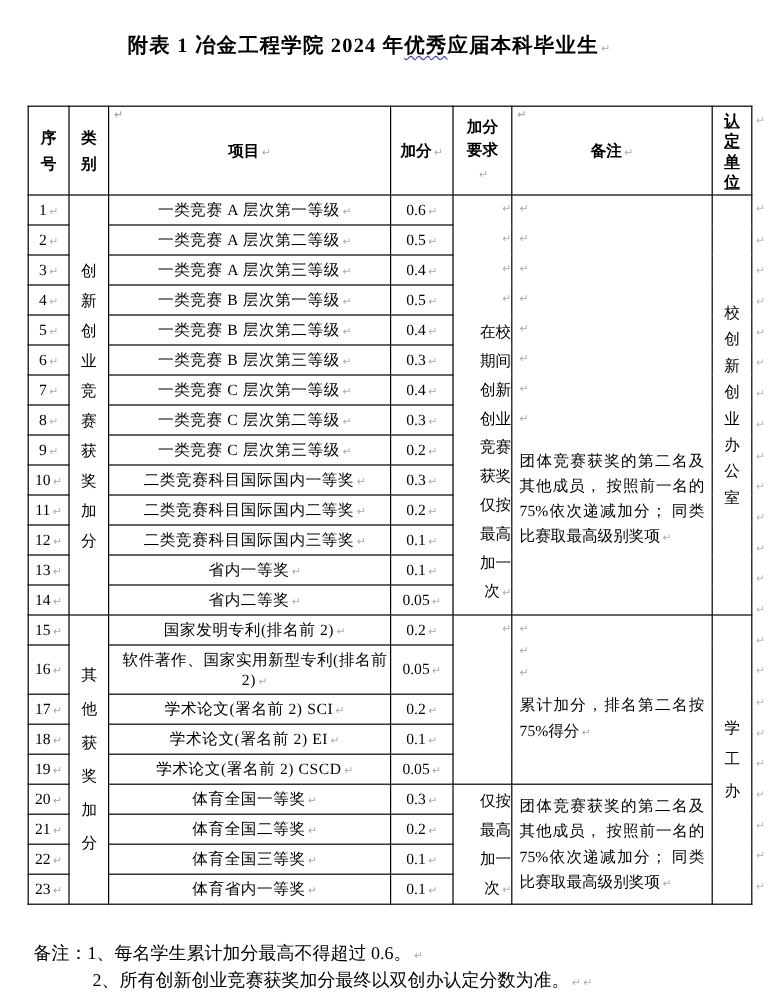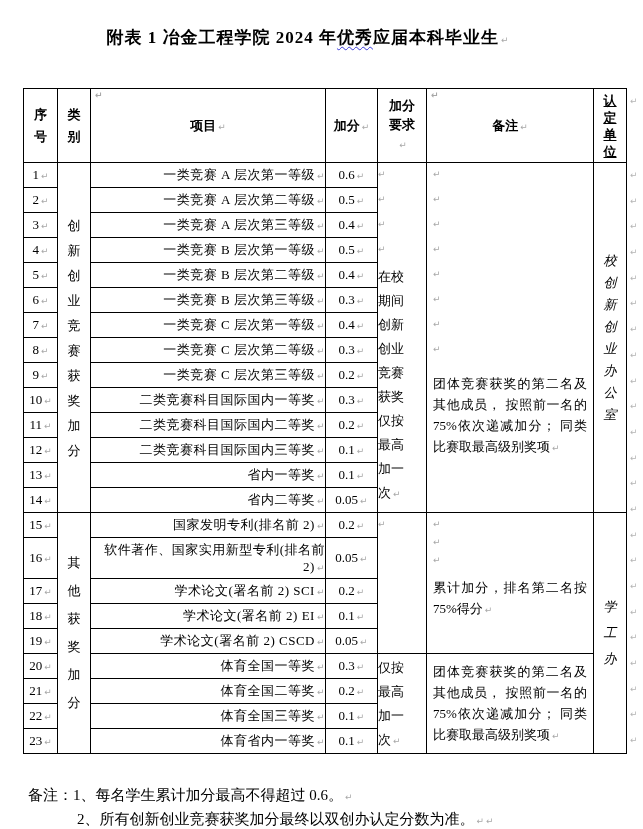--- a/index.html
+++ b/index.html
@@ -22,29 +22,29 @@
   .score-table th{font-weight:bold;text-align:center;vertical-align:middle;position:relative;}
   .score-table tr{height:25px;}
   tr.hdr{height:74px;}
   tr.tall{height:41px;}
   .vtxt{display:inline-block;width:1.05em;word-break:break-all;text-align:center;}
   .h-no .vtxt,.h-cat .vtxt{line-height:22px;}
   .h-unit .vtxt{line-height:17px;text-decoration:underline;}
   .h-req .vtxt2{display:inline-block;width:2.1em;word-break:break-all;line-height:19px;}
   .corner::before{content:"\21B5";color:#a8a8a8;font-size:9px;position:absolute;top:1px;left:4px;}
   .c-no{text-align:center;}
-  .c-proj{text-align:right;padding-left:9px !important;letter-spacing:0.5px;}
+  .c-proj{text-align:center;padding-left:9px !important;letter-spacing:0.5px;}
   .c-score{text-align:center;}
   .c-cat{text-align:center;vertical-align:middle;}
   .cat1 .vtxt{line-height:25px;text-align:center;}
-  .cat2 .vtxt{line-height:28px;}
-  .c-unit{text-align:center;vertical-align:middle;font-style:italic;}
+  .cat2 .vtxt{line-height:28px;text-align:right;}
+  .c-unit{text-align:center;vertical-align:middle;}
   .unit1 .vtxt{line-height:22px;}
-  .unit2 .vtxt{line-height:26px;}
-  .c-req{text-align:left;vertical-align:top;padding-top:2px !important;}
+  .unit2 .vtxt{line-height:26px;text-align:right;}
+  .c-req{text-align:right;vertical-align:top;padding-top:2px !important;}
   .c-req .vtxt2{display:inline-block;width:2.1em;word-break:break-all;line-height:24px;}
   .c-req.mid{vertical-align:middle;}
   .c-remark{text-align:left;vertical-align:top;padding:2px 6px !important;}
   .remark-text{line-height:21px;text-align:justify;margin-top:8px;}
   .c-remark.mid{vertical-align:middle;}
   .c-remark.mid .remark-text{margin-top:0;}
   
   .row-end-marks{position:absolute;left:630px;top:90px;width:12px;}
   .row-end-marks i{display:block;height:25.7px;font-style:normal;}
   .row-end-marks i::before{content:"\21B5";color:#b5b5b5;font-size:9px;}

